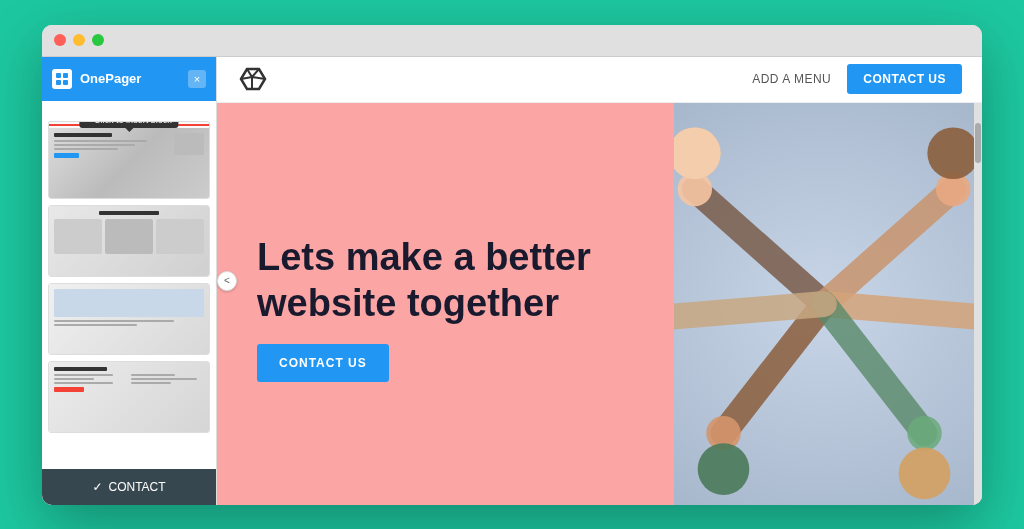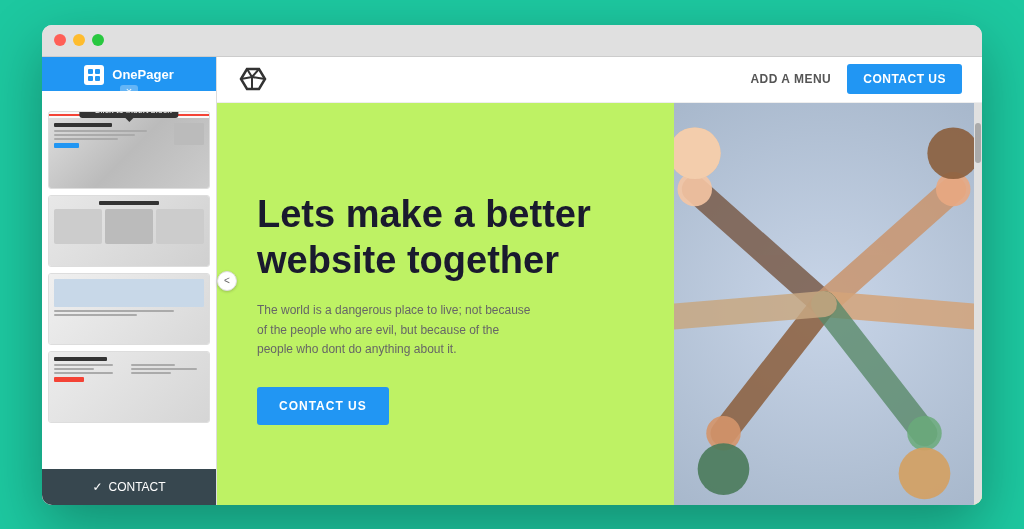--- a/index.html
+++ b/index.html
@@ -61,22 +61,21 @@
       overflow: hidden;
     }
 
     .sidebar-header {
       background: #2196f3;
       color: white;
       display: flex;
       align-items: center;
       justify-content: space-between;
       padding: 8px 10px;
-      height: 34px;
-      flex-direction: column;
+      height: 44px;
     }
     .sidebar-header-left {
       display: flex;
       align-items: center;
       gap: 8px;
     }
     .sidebar-logo-icon {
       width: 20px;
       height: 20px;
       background: white;
@@ -266,40 +265,39 @@
     .nav-right {
       display: flex;
       align-items: center;
       gap: 16px;
     }
     .add-menu-link {
       font-size: 12px;
       color: #555;
       text-decoration: none;
       letter-spacing: 0.5px;
-      font-weight: bold;
     }
     .contact-us-btn {
       background: #2196f3;
       color: white;
       font-size: 12px;
       font-weight: 600;
       padding: 8px 16px;
       border: none;
       border-radius: 3px;
       cursor: pointer;
       letter-spacing: 0.5px;
       text-transform: uppercase;
     }
 
     
     .hero-section {
       flex: 1;
       display: flex;
-      background: #bef264;
+      background: #fca5a5;
       overflow: hidden;
     }
     .hero-left {
       flex: 1;
       padding: 40px 40px 30px 40px;
       display: flex;
       flex-direction: column;
       justify-content: center;
     }
     .hero-title {
@@ -500,21 +498,20 @@
         </div>
         <div class="nav-right">
           <span class="add-menu-link">ADD A MENU</span>
           <button class="contact-us-btn">CONTACT US</button>
         </div>
       </div>
 
       <div class="hero-section">
         <div class="hero-left">
           <h1 class="hero-title">Lets make a better website together</h1>
-          <p class="hero-description">The world is a dangerous place to live; not because of the people who are evil, but because of the people who dont do anything about it.</p>
           <button class="hero-cta-btn">CONTACT US</button>
         </div>
         <div class="hero-right">
           <div class="hero-image">
             
             <svg width="100%" height="100%" viewBox="0 0 300 280" preserveAspectRatio="xMidYMid slice" xmlns="http://www.w3.org/2000/svg">
 
               <defs>
                 <radialGradient id="bgGrad" cx="50%" cy="50%" r="60%">
                   <stop offset="0%" stop-color="#c8d5e8"></stop>

